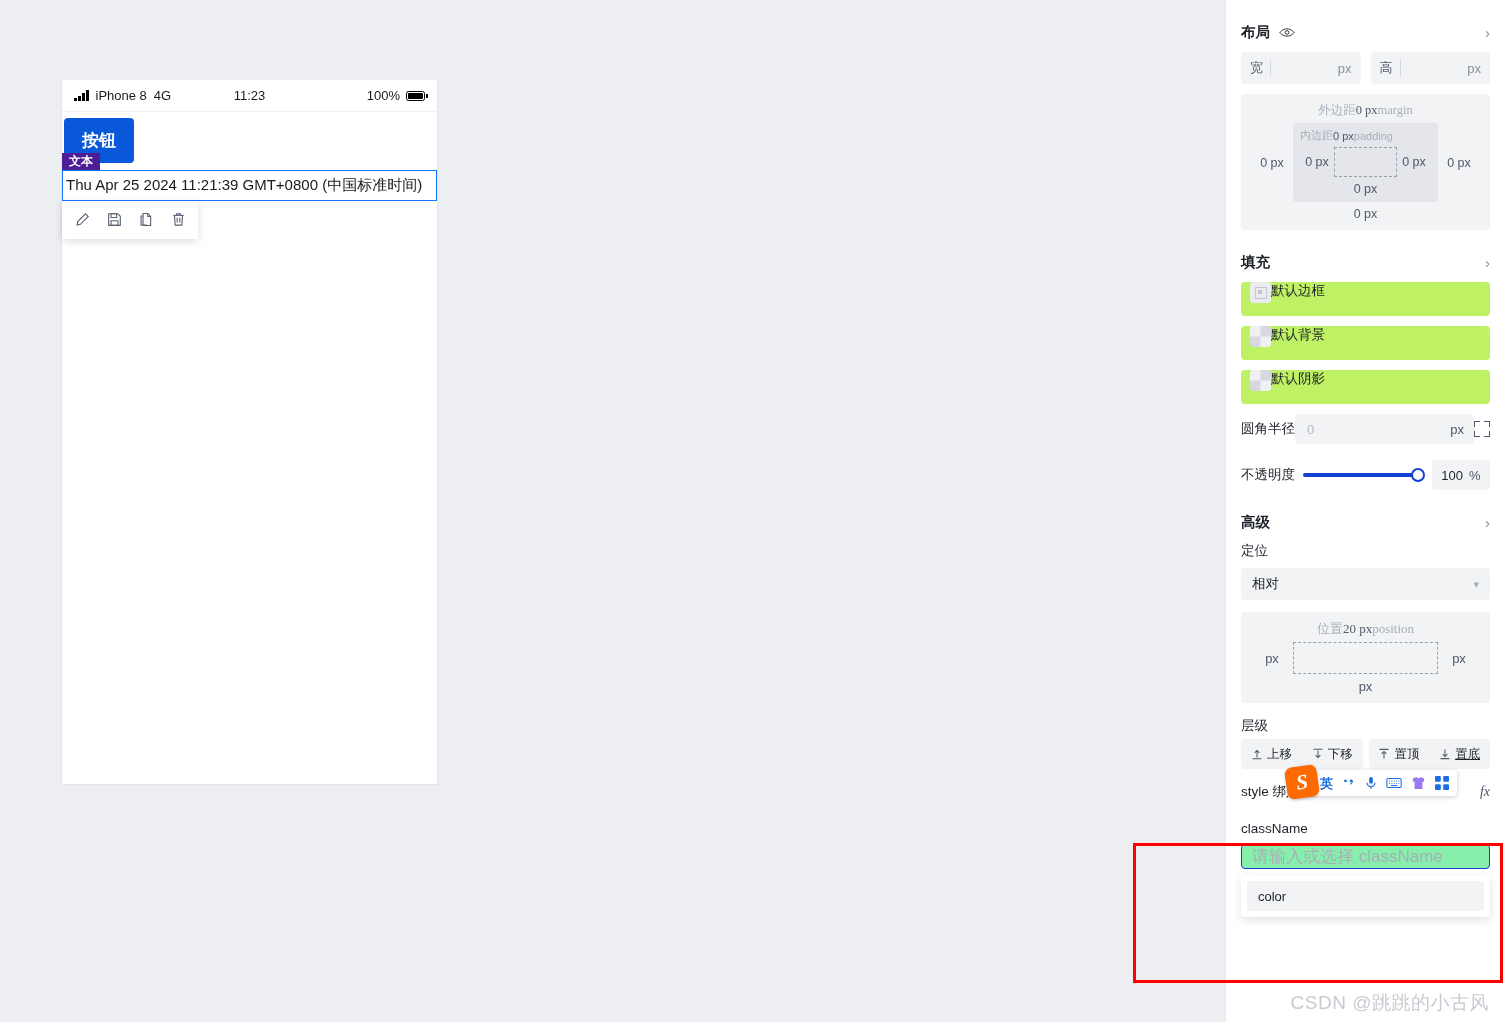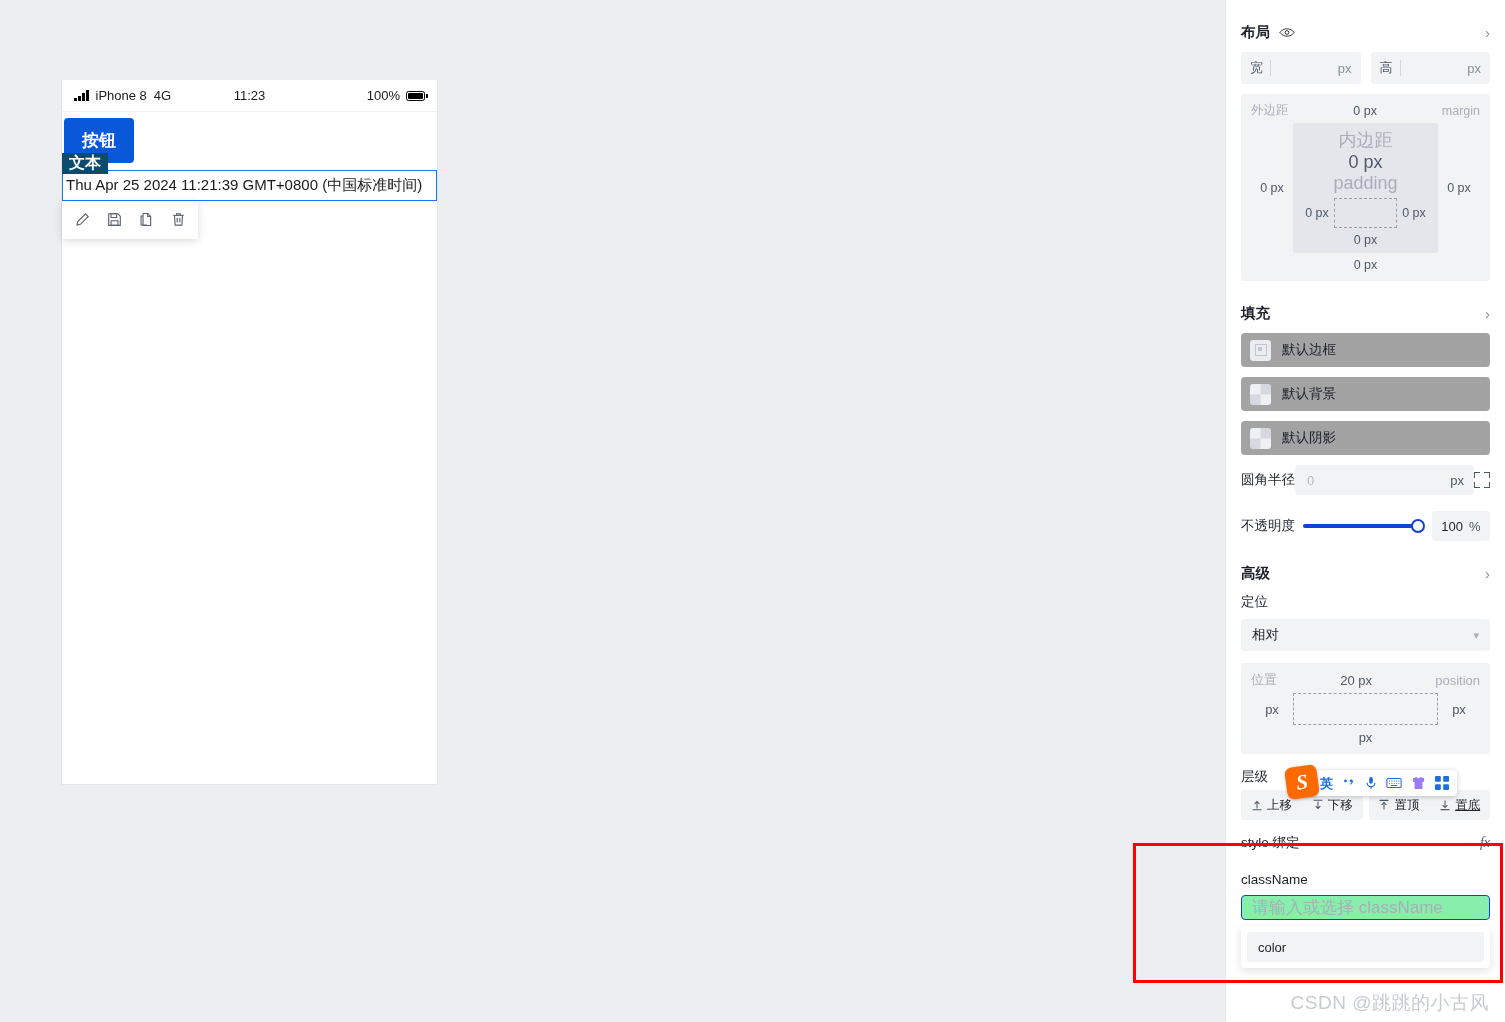--- a/index.html
+++ b/index.html
@@ -52,21 +52,21 @@
   #btn-component {
     display:block; margin:6px 0 0 2px;
     background:#0958d9; color:#fff; border:none; border-radius:4px;
     font-size:17px; font-weight:bold; padding:11px 18px;
     font-family:"Liberation Sans","DejaVu Sans",sans-serif;
     cursor:pointer;
   }
   #text-component-wrap { position:relative; margin-top:7px; }
   #component-tag {
     position:absolute; left:0; top:-17px;
-    background:#0c4a6e; color:#fff; font-size:16px; font-weight:bold;
+    background:#4c1d95; color:#fff; font-size:12px; font-weight:bold;
     padding:2px 7px 3px; line-height:1; z-index:3;
     font-family:"Liberation Sans","DejaVu Sans",sans-serif;
   }
   #text-component {
     border:1px solid #1677ff;
     padding:3px 2px 4px 3px;
     font-size:15px; line-height:1.45; color:#1a1a1a;
     background:#fff;
     word-break:break-word;
   }
@@ -109,39 +109,39 @@
     font-size:13px; color:#1d2129; padding:0 6px;
     font-family:"Liberation Sans","DejaVu Sans",sans-serif;
   }
 
   
   #box-model {
     background:#f2f3f5; border-radius:4px; padding:8px 10px 9px;
     position:relative; font-size:12.5px; color:#4e5969;
   }
   .bm-label { color:#a9aeb8; }
-  .bm-top-row { display:flex; align-items:center; justify-content:space-between; margin-bottom:4px; }
+  .bm-top-row { display:flex; align-items:center; justify-content:center; margin-bottom:4px;font-family:Liberation Serif, serif; }
   .bm-mid { display:flex; align-items:center; }
   .bm-mid .side { width:42px; text-align:center; }
   #padding-box {
     flex:1; background:#e4e6eb; border-radius:3px; padding:5px 7px 6px; text-align:center;
   }
-  .pb-top-row { display:flex; align-items:center; justify-content:flex-start; margin-bottom:4px; font-size:18px;flex-direction:column; }
+  .pb-top-row { display:flex; align-items:center; justify-content:flex-start; margin-bottom:4px; font-size:11px; }
   .pb-mid { display:flex; align-items:center; }
   .pb-mid .side { width:34px; text-align:center; }
   #content-box {
     flex:1; border:1px dashed #9aa0ab; height:30px; background:transparent;
   }
   .bm-bottom { text-align:center; margin-top:5px; }
   .pb-bottom { margin-top:5px; }
 
   
   .fill-row {
-    display:flex; align-items:center; gap:11px;
-    background:#a3a3a3; border-radius:4px; height:34px;
+    display:flex; 
+    background:#bef264; border-radius:4px; height:34px;
     padding:0 9px; margin-bottom:10px; cursor:pointer;
   }
   .swatch { width:21px; height:21px; border-radius:3px; flex:none; }
   .swatch.border-ico {
     background:#eaecf0; display:flex; align-items:center; justify-content:center;
   }
   .swatch.border-ico i {
     width:12px; height:12px; border:1.5px solid #c2c6cf; display:block;
   }
   .swatch.border-ico i:after {

